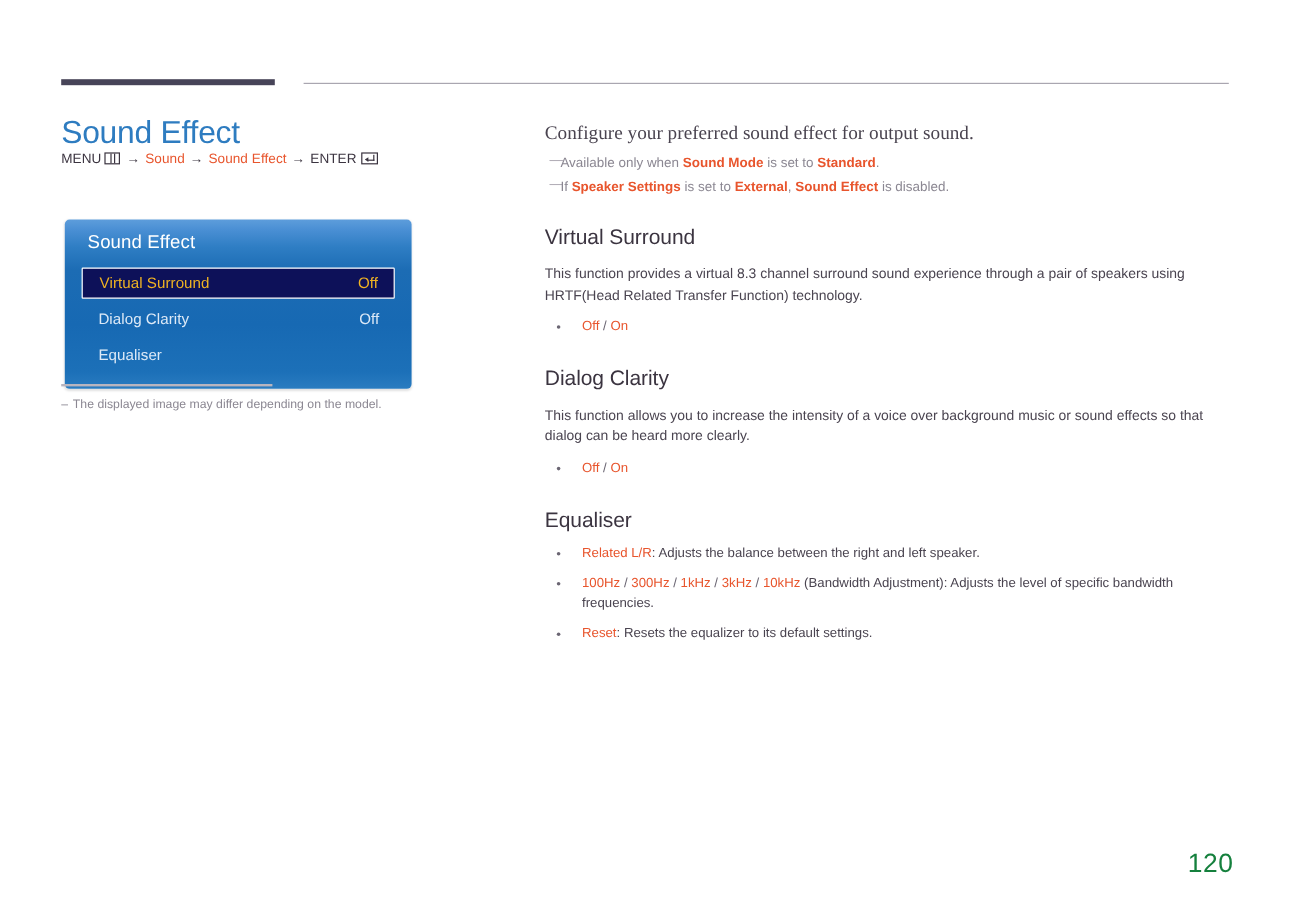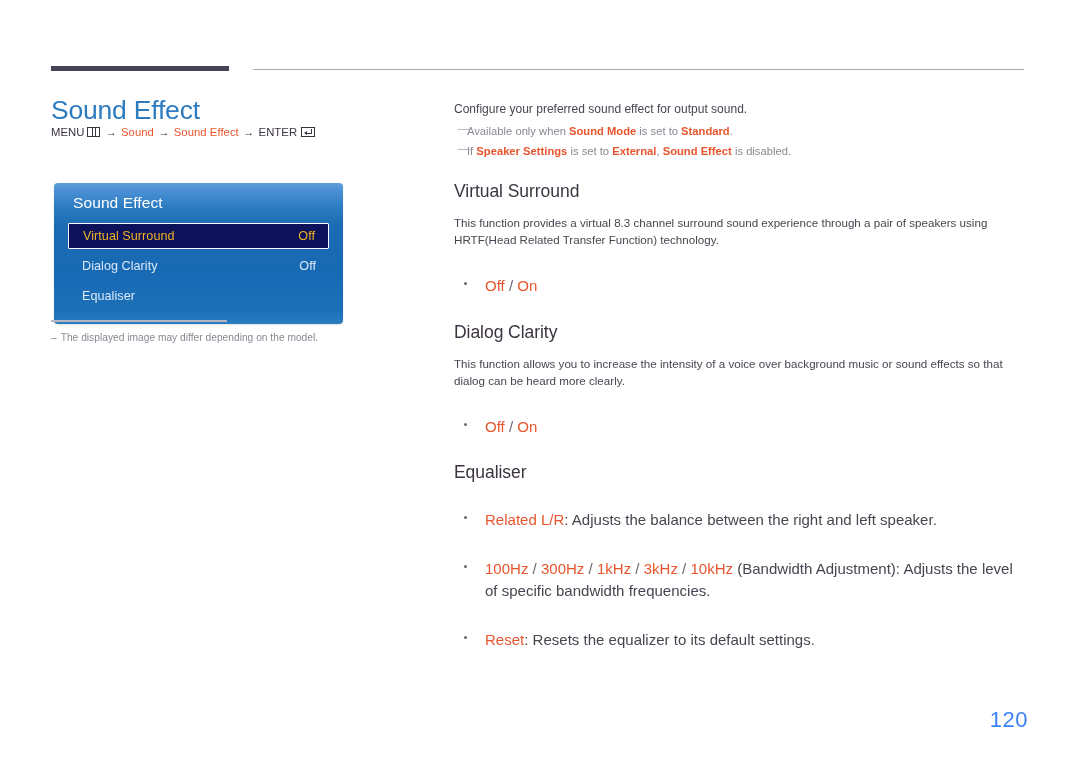--- a/index.html
+++ b/index.html
@@ -210,24 +210,25 @@
   }
 
   
   #right-col {
     position: absolute;
     left: 454px;
     top: 100px;
     width: 572px;
   }
   .intro-line {
-    font-size: 12px;
+    font-size: 16px;
     color: #4a4450;
     line-height: 1.55;
     letter-spacing: 0.01px;
+    font-family: Liberation Serif, serif;
   }
   .note-line {
     font-size: 11.2px;
     color: #8b8792;
     line-height: 1.62;
     padding-left: 4px;
     letter-spacing: 0.01px;
   }
   .note-line .ndash {
     display: inline-block;
@@ -255,25 +256,25 @@
   .sec-body .accent { color: #e8552d; }
 
   ul.bullets {
     list-style: none;
     margin: 0;
     padding: 0;
   }
   ul.bullets > li {
     position: relative;
     padding-left: 31px;
-    font-size: 15px;
+    font-size: 11px;
     color: #4a4450;
     line-height: 1.5;
     letter-spacing: 0.01px;
-    margin-top: 26px;
+    margin-top: 9px;
   }
   ul.bullets > li::before {
     content: "";
     position: absolute;
     left: 10px;
     top: 7px;
     width: 3px;
     height: 3px;
     background: #6b6673;
     border-radius: 50%;
@@ -286,21 +287,21 @@
   #sec-dialog    { margin-top: 24px; }
   #sec-equaliser { margin-top: 24px; }
   .sec-body.first { margin-top: 12px; }
 
   
   #page-number {
     position: absolute;
     right: 52px;
     bottom: 32px;
     font-size: 22px;
-    color: #3b82f6;
+    color: #15803d;
     letter-spacing: 0.5px;
     line-height: 1;
   }
 </style>
 </head>
 <body>
 
 <div id="top-rules">
   <div class="rule-thick"></div>
   <div class="rule-thin"></div>

